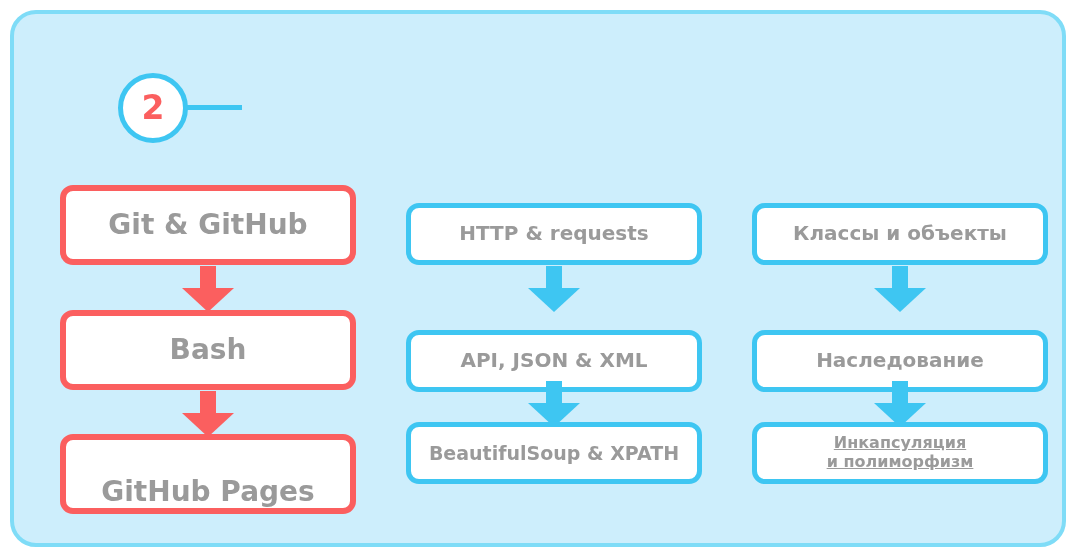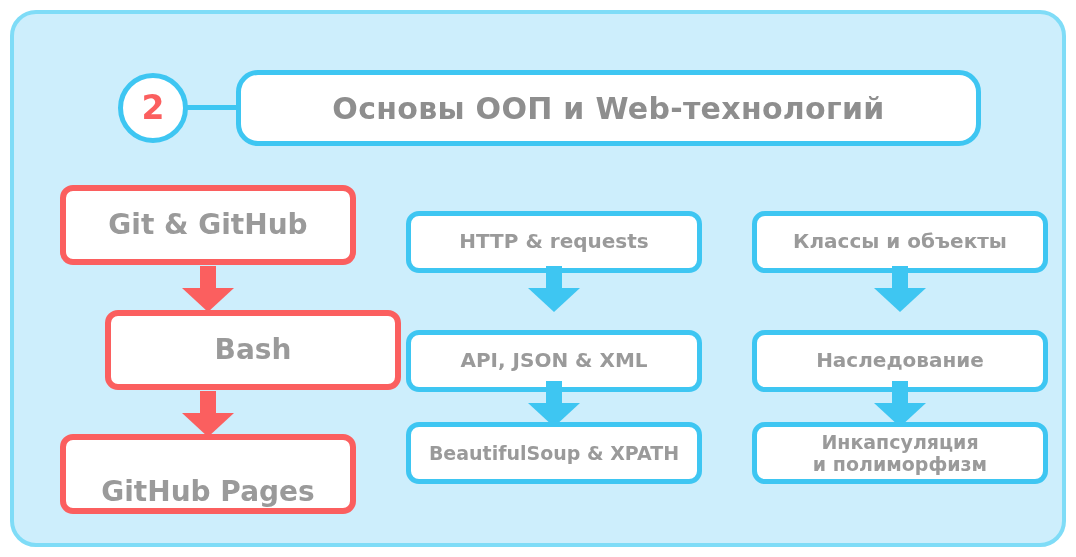--- a/index.html
+++ b/index.html
@@ -117,32 +117,32 @@
   }
 
   
   .theme-red .node { border: 6px solid #fb5f5f; }
   
   .theme-blue .node { border: 5px solid #3ec6f2; }
 
   
   .col-0 .node { left: 0; width: 296px; height: 80px; }
   .col-0 .node-0 { top: 171px; }
-  .col-0 .node-1 { top: 296px; margin-left: 45px; }
+  .col-0 .node-1 { top: 296px; }
   .col-0 .node-2 { top: 420px; align-items: flex-end; }
   .col-0 .node-label { font-size: 28px; }
 
   
   .col-1 .node, .col-2 .node { left: 0; width: 296px; height: 62px; }
-  .col-1 .node-0, .col-2 .node-0 { top: 189px; margin-top: 8px; }
+  .col-1 .node-0, .col-2 .node-0 { top: 189px; }
   .col-1 .node-1, .col-2 .node-1 { top: 316px; }
   .col-1 .node-2, .col-2 .node-2 { top: 408px; }
   .col-1 .node-label, .col-2 .node-label { font-size: 20px; }
   .col-1 .node-2 .node-label { font-size: 19px; }
-  .col-2 .node-2 .node-label { font-size: 19px; }
+  .col-2 .node-2 .node-label { font-size: 16px; text-decoration: underline; }
 
   
   .arrow {
     position: absolute;
     width: 52px;
     height: 46px;
   }
   .arrow .stem {
     position: absolute;
     left: 18px;
@@ -180,23 +180,20 @@
 <div class="canvas">
 
   <div class="frame">
 
     <div class="header-circle">
       <span class="num">2</span>
     </div>
 
     <div class="header-connector"></div>
 
-    <div class="title-box">
-      <span class="title-text">Основы ООП и Web-технологий</span>
-    </div>
 
     <div class="column col-0 theme-red">
       <div class="node node-0">
         <span class="node-label">Git &amp; GitHub</span>
       </div>
       <div class="arrow arrow-0">
         <span class="stem"></span>
         <span class="head"></span>
       </div>
       <div class="node node-1">

